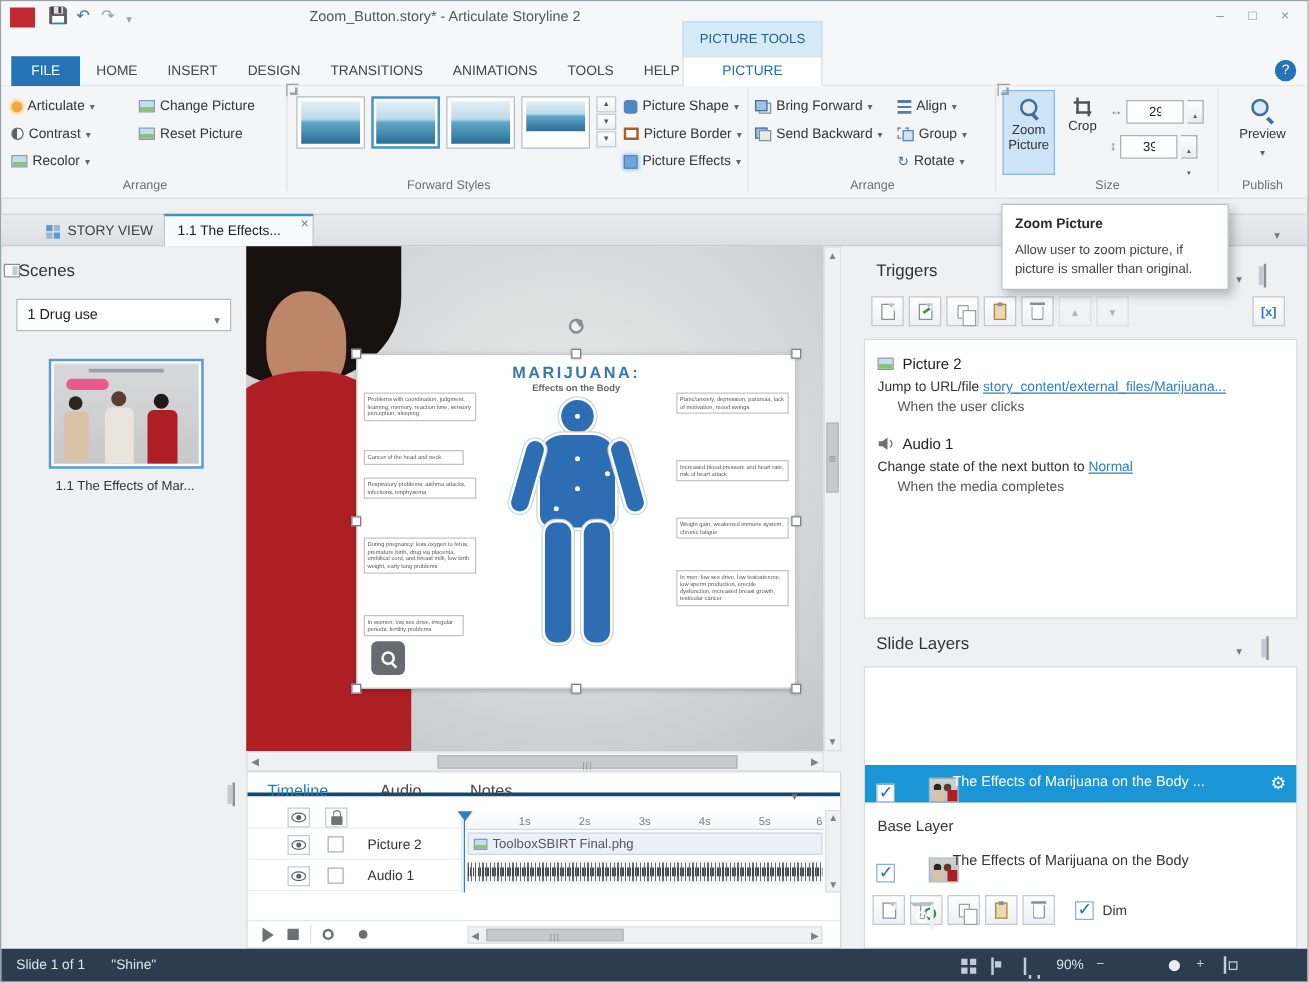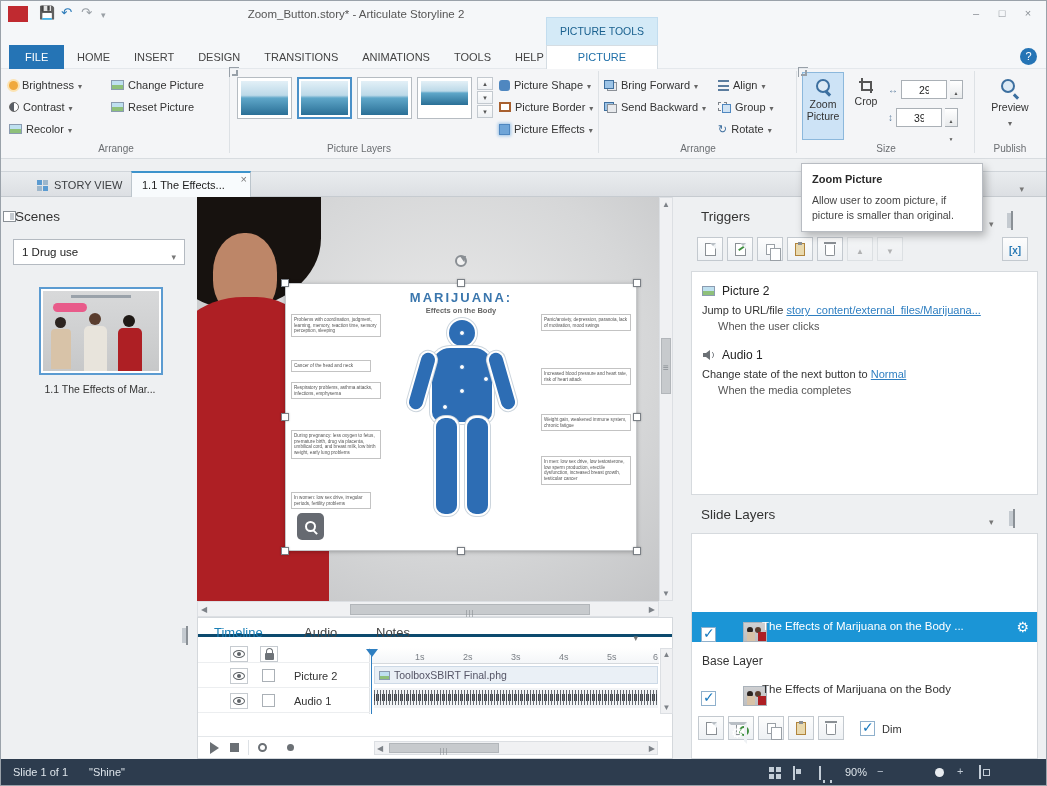--- a/index.html
+++ b/index.html
@@ -187,21 +187,21 @@
     </div>
     <div class="a fmt-tab" style="left:545px;top:0;width:112px;height:24px">PICTURE</div>
     <div class="a helpbtn" style="right:9px;top:3px">?</div>
   </div>
 
   <div class="a ribbon">
 
     <div class="a" style="left:6px;top:2px;width:218px;height:86px">
       <div class="a sb" style="left:2px;top:4px">
           <span class="i-sun"></span>
-          <span>Brightness</span>
+          <span>Articulate</span>
           <span class="caret"></span>
         </div>
       <div class="a sb" style="left:2px;top:26px">
           <span class="i-contrast"></span>
           <span>Contrast</span>
           <span class="caret"></span>
         </div>
       <div class="a sb" style="left:2px;top:48px">
           <span class="i-img"></span>
           <span>Recolor</span>
@@ -243,21 +243,21 @@
       <div class="a sb" style="left:266px;top:26px">
           <span class="i-border"></span>
           <span>Picture Border</span>
           <span class="caret"></span>
         </div>
       <div class="a sb" style="left:266px;top:48px">
           <span class="i-effects"></span>
           <span>Picture Effects</span>
           <span class="caret"></span>
         </div>
-      <div class="grp-label" style="right:110px;left:0">Picture Layers</div>
+      <div class="grp-label" style="right:110px;left:0">Forward Styles</div>
       <div class="a launcher" style="right:4px;bottom:4px"></div>
     </div>
     <div class="a gsep" style="left:597px;top:2px;height:82px"></div>
 
     <div class="a" style="left:601px;top:2px;width:192px;height:86px">
       <div class="a sb" style="left:2px;top:4px">
           <span class="i-bf"></span>
           <span>Bring Forward</span>
           <span class="caret"></span>
         </div>

